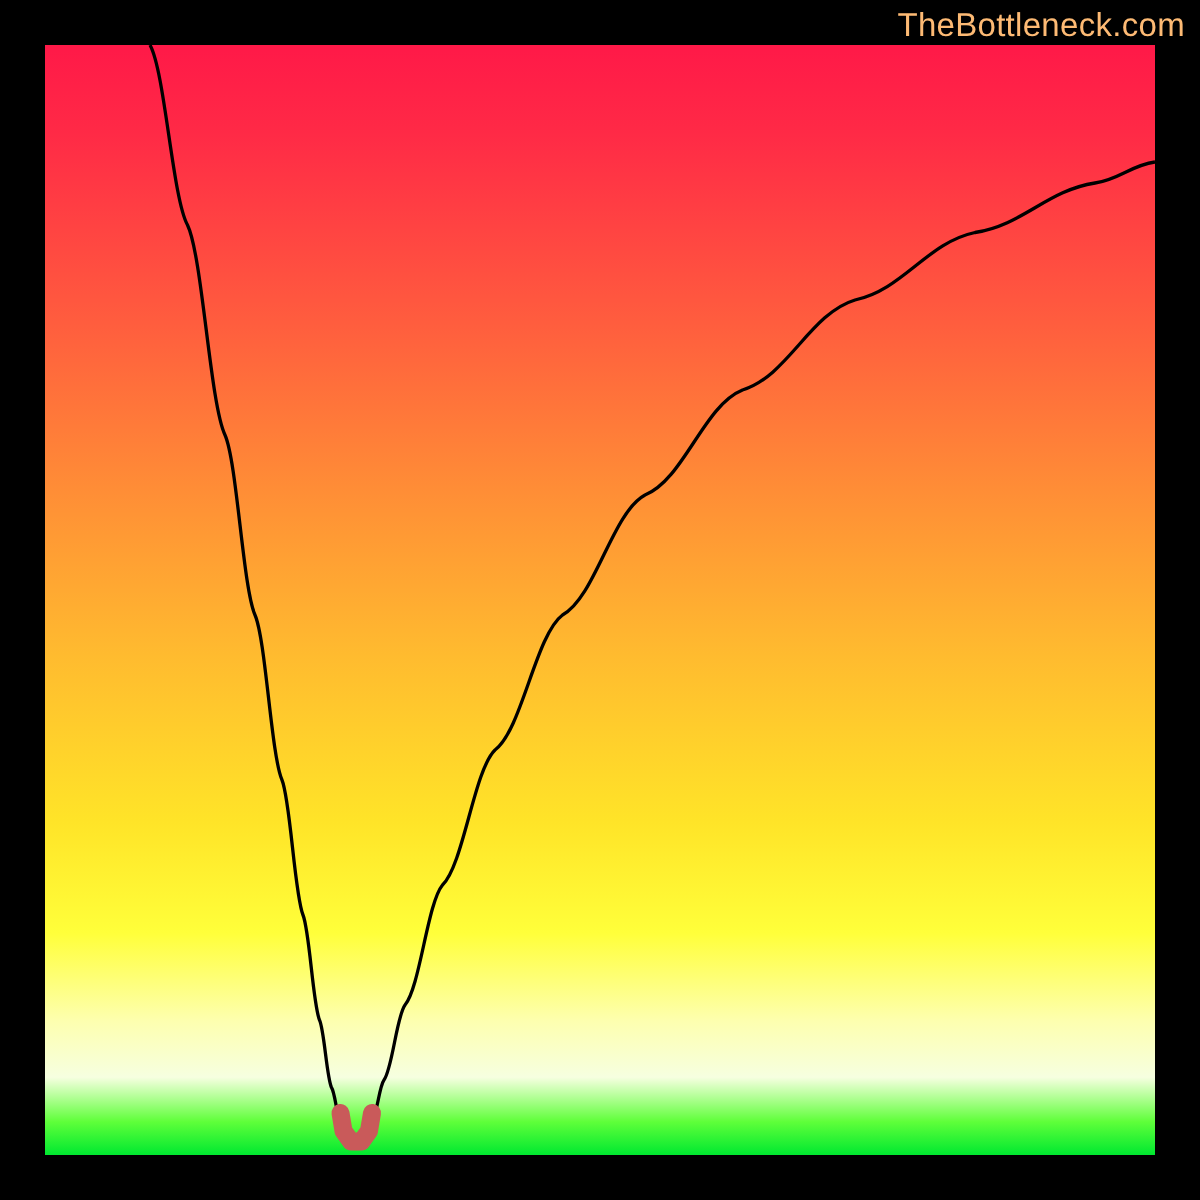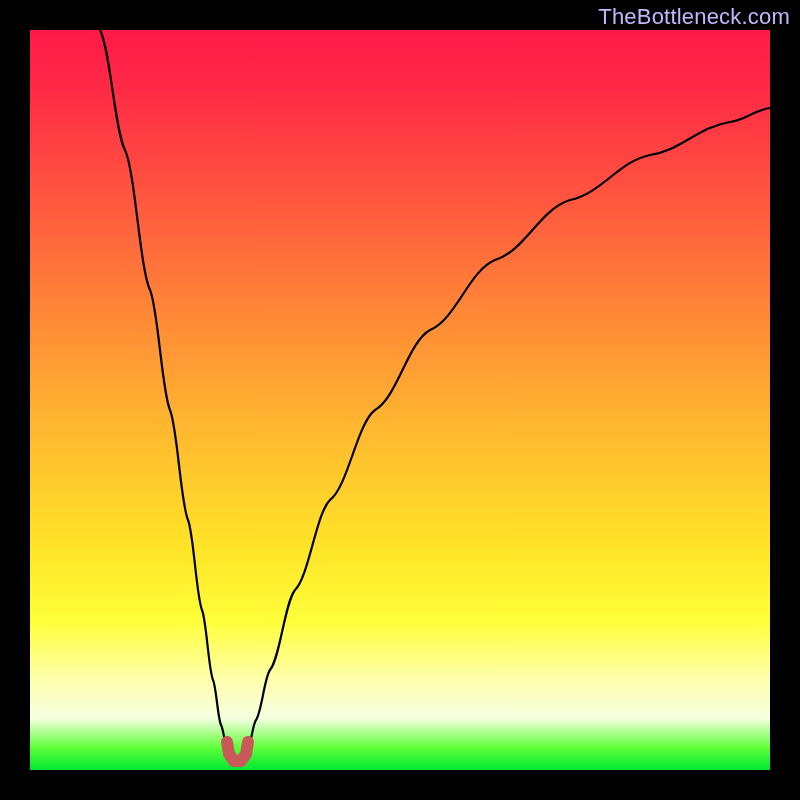--- a/index.html
+++ b/index.html
@@ -45,21 +45,21 @@
     position: absolute;
     left: 0;
     top: 0;
     width: 740px;
     height: 740px;
   }
   .watermark {
     position: absolute;
     top: 4px;
     right: 10px;
-    color: #c4b5fd;
+    color: #fdba74;
     font-size: 22px;
     letter-spacing: 0.2px;
     font-weight: 400;
     user-select: none;
     margin-left: 30px;
   }
 </style>
 </head>
 <body>
 

